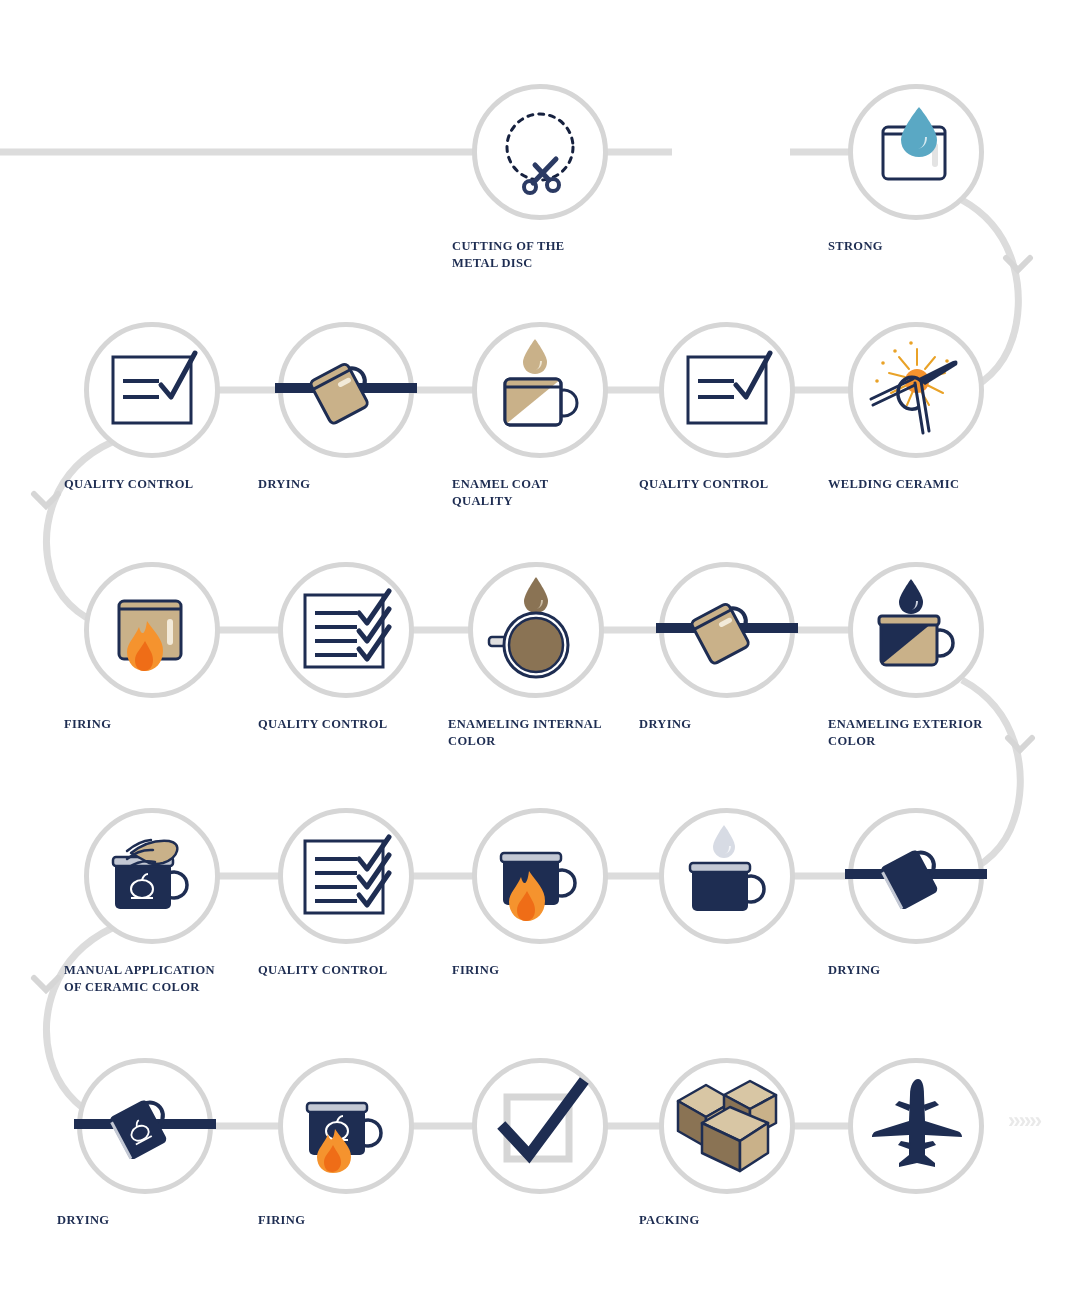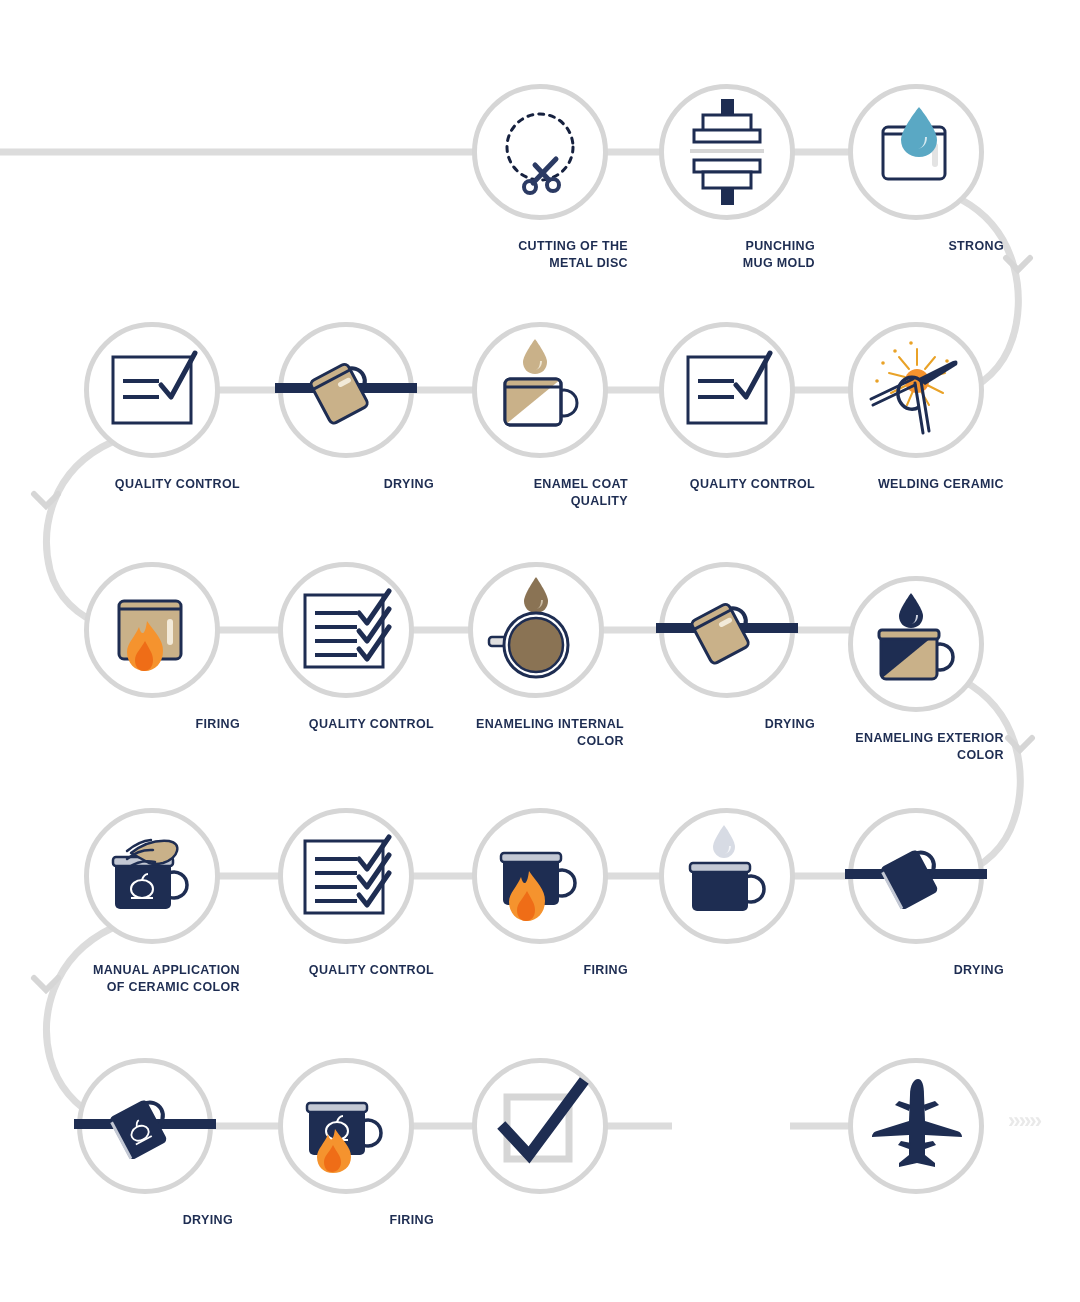--- a/index.html
+++ b/index.html
@@ -11,21 +11,22 @@
   }
   #flow-root{position:absolute;left:0;top:0;width:1080px;height:1302px;}
 
   
   .connectors{position:absolute;left:0;top:0;width:1080px;height:1302px;z-index:1;}
 
   .node{
     position:absolute;
     width:176px;
     z-index:3;
-    text-align:right;
+    text-align:left;
+    font-family:Liberation Serif, serif;
   }
   .circle{
     position:relative;
     width:136px;height:136px;
     margin:0 auto;
     border-radius:50%;
     border:5px solid #d6d6d6;
     background:#ffffff;
     box-sizing:border-box;
     display:flex;align-items:center;justify-content:center;
@@ -103,35 +104,20 @@
           <line x1="50" y1="68" x2="64" y2="83"></line>
         </g>
         <circle cx="45" cy="90" r="6" fill="none" stroke="#2b3a63" stroke-width="4"></circle>
         <circle cx="68" cy="88" r="6" fill="none" stroke="#2b3a63" stroke-width="4"></circle>
       </svg>
     </div>
     <div class="label">CUTTING OF THE
 METAL DISC</div>
   </div>
 
-  <div class="node" style="left:639px;top:84px;">
-    <div class="circle">
-      <svg class="icon-wrap" viewBox="0 0 110 110">
-        <rect x="49" y="2" width="13" height="18" fill="#1e2d52"></rect>
-        <rect x="31" y="18" width="48" height="16" fill="#fff" stroke="#1e2d52" stroke-width="3"></rect>
-        <rect x="22" y="33" width="66" height="12" fill="#fff" stroke="#1e2d52" stroke-width="3"></rect>
-        <line x1="18" y1="54" x2="92" y2="54" stroke="#d6d6d6" stroke-width="4"></line>
-        <rect x="22" y="63" width="66" height="12" fill="#fff" stroke="#1e2d52" stroke-width="3"></rect>
-        <rect x="31" y="75" width="48" height="16" fill="#fff" stroke="#1e2d52" stroke-width="3"></rect>
-        <rect x="49" y="90" width="13" height="18" fill="#1e2d52"></rect>
-      </svg>
-    </div>
-    <div class="label">PUNCHING
-MUG MOLD</div>
-  </div>
 
   <div class="node" style="left:828px;top:84px;">
     <div class="circle">
       <svg class="icon-wrap" viewBox="0 0 110 110">
         <rect x="22" y="30" width="62" height="52" rx="5" fill="#fff" stroke="#1e2d52" stroke-width="3"></rect>
         <line x1="22" y1="37" x2="84" y2="37" stroke="#1e2d52" stroke-width="3"></line>
         <rect x="71" y="46" width="6" height="24" rx="3" fill="#e3e3e3"></rect>
         <path d="M 58,10 C 58,10 76,32 76,43 C 76,53 68,60 58,60 C 48,60 40,53 40,43 C 40,32 58,10 58,10 Z" fill="#5aa8c4"></path>
         <path d="M 66,40 C 66,48 61,52 55,52 C 62,52 64,46 64,40 Z" fill="#eaf4f8" opacity="0.85"></path>
       </svg>
@@ -290,21 +276,21 @@
           <path d="M 66,36 a 13,13 0 1 1 0,26" fill="none" stroke="#1e2d52" stroke-width="4"></path>
           <rect x="28" y="30" width="42" height="48" rx="5" fill="#c9b189" stroke="#1e2d52" stroke-width="3"></rect>
           <line x1="28" y1="38" x2="70" y2="38" stroke="#1e2d52" stroke-width="3"></line>
           <rect x="52" y="44" width="14" height="5" rx="2.5" fill="#f2ead9"></rect>
         </g>
       </svg>
     </div>
     <div class="label">DRYING</div>
   </div>
 
-  <div class="node" style="left:828px;top:576px;">
+  <div class="node" style="left:828px;top:562px;">
     <div class="circle">
       <svg class="icon-wrap" viewBox="0 0 110 110">
         <path d="M 50,4 C 50,4 62,20 62,27 C 62,34 57,39 50,39 C 43,39 38,34 38,27 C 38,20 50,4 50,4 Z" fill="#1e2d52"></path>
         <path d="M 57,26 C 57,32 53,35 49,35 C 54,35 55,30 55,26 Z" fill="#cdd3e0"></path>
         <path d="M 74,56 a 13,13 0 1 1 0,24" fill="none" stroke="#1e2d52" stroke-width="3.5"></path>
         <clipPath id="cp-ext">
             <rect x="20" y="44" width="56" height="46" rx="5"></rect>
           </clipPath>
         <rect x="20" y="44" width="56" height="46" rx="5" fill="#c9b189"></rect>
         <g clip-path="url(#cp-ext)">
@@ -439,20 +425,41 @@
 
   <div class="node" style="left:452px;top:1058px;">
     <div class="circle">
       <svg class="icon-wrap" viewBox="0 0 110 110">
         <rect x="22" y="26" width="62" height="62" fill="none" stroke="#d6d6d6" stroke-width="7"></rect>
         <path d="M 20,58 L 44,84 L 96,14" fill="none" stroke="#1e2d52" stroke-width="11" stroke-linecap="square" stroke-linejoin="miter"></path>
       </svg>
     </div>
   </div>
 
+  <div class="node" style="left:639px;top:1058px;">
+    <div class="circle">
+      <svg class="icon-wrap" viewBox="0 0 110 110">
+        <g stroke="#1e2d52" stroke-width="2.5" stroke-linejoin="round">
+
+          <polygon points="6,30 34,14 62,30 34,46" fill="#d8c6a4"></polygon>
+          <polygon points="6,30 34,46 34,76 6,60" fill="#8a7354"></polygon>
+          <polygon points="34,46 62,30 62,60 34,76" fill="#c9b189"></polygon>
+
+          <polygon points="52,24 78,10 104,24 78,38" fill="#d8c6a4"></polygon>
+          <polygon points="52,24 78,38 78,66 52,52" fill="#8a7354"></polygon>
+          <polygon points="78,38 104,24 104,52 78,66" fill="#c9b189"></polygon>
+
+          <polygon points="30,52 58,36 96,52 68,70" fill="#d8c6a4"></polygon>
+          <polygon points="30,52 68,70 68,100 30,82" fill="#8a7354"></polygon>
+          <polygon points="68,70 96,52 96,82 68,100" fill="#c9b189"></polygon>
+        </g>
+      </svg>
+    </div>
+    <div class="label">PACKING</div>
+  </div>
 
   <div class="node" style="left:828px;top:1058px;">
     <div class="circle">
       <svg class="icon-wrap" viewBox="0 0 110 110">
         <g fill="#1e2d52">
           <path d="M 57,8 C 61,8 63,14 63,24 L 64,50 L 96,60 C 100,61 101,64 101,66 L 64,64 L 64,84 L 74,92 L 74,96 L 56,92 L 38,96 L 38,92 L 48,84 L 48,64 L 11,66 C 11,64 12,61 16,60 L 48,50 L 49,24 C 49,14 53,8 57,8 Z"></path>
           <path d="M 50,34 L 38,30 L 34,34 L 48,40 Z"></path>
           <path d="M 62,34 L 74,30 L 78,34 L 64,40 Z"></path>
           <path d="M 50,72 L 40,70 L 37,74 L 48,78 Z"></path>
           <path d="M 62,72 L 72,70 L 75,74 L 64,78 Z"></path>

